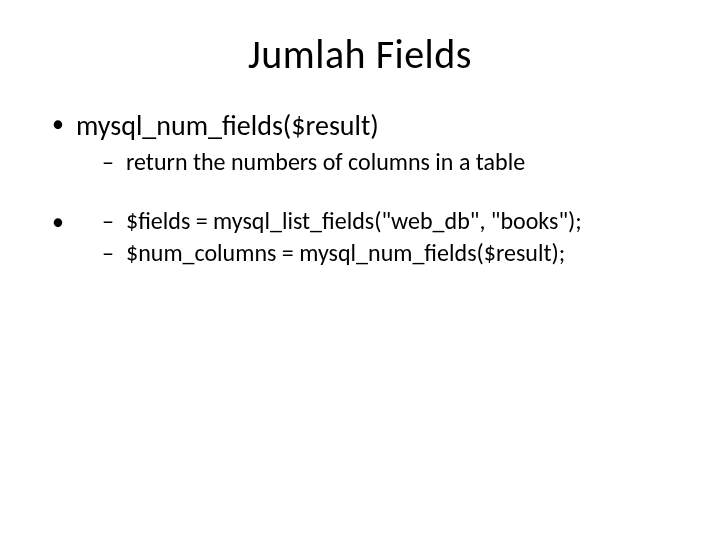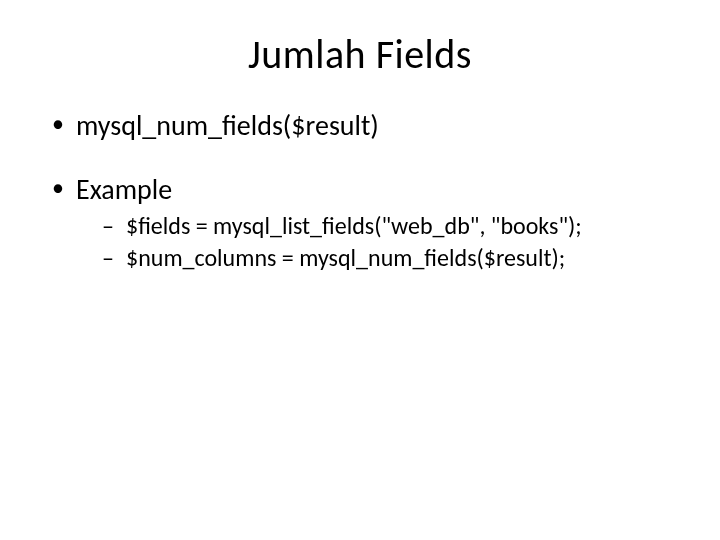--- a/index.html
+++ b/index.html
@@ -68,23 +68,23 @@
 </head>
 <body>
 
 <div class="slide">
   <h1 class="title">Jumlah Fields</h1>
 
   <ul class="level1">
     <li>
       <span>mysql_num_fields($result)</span>
       <ul class="level2">
+        <li>return the numbers of columns in a table</li>
       </ul>
     </li>
     <li>
-      <span>Example</span>
       <ul class="level2">
         <li>$fields = mysql_list_fields("web_db", "books");</li>
         <li>$num_columns = mysql_num_fields($result);</li>
       </ul>
     </li>
   </ul>
 </div>
 
 </body></html>

